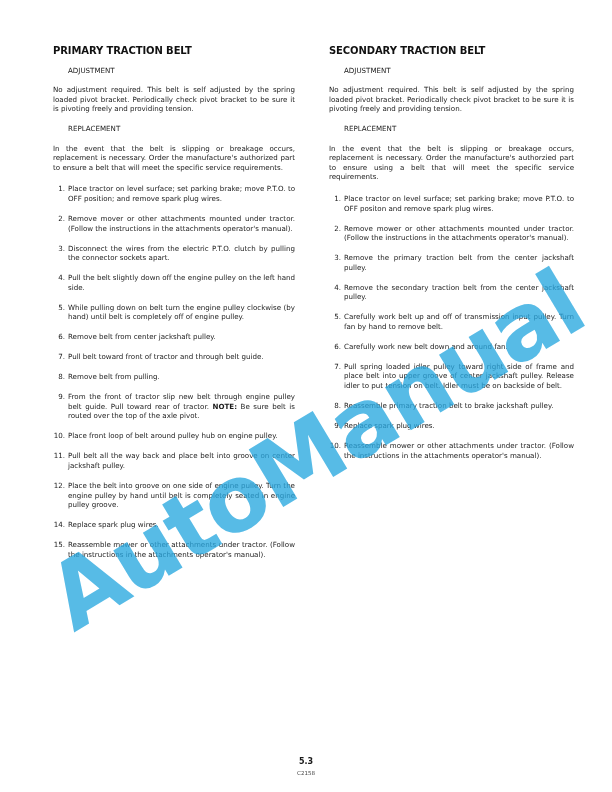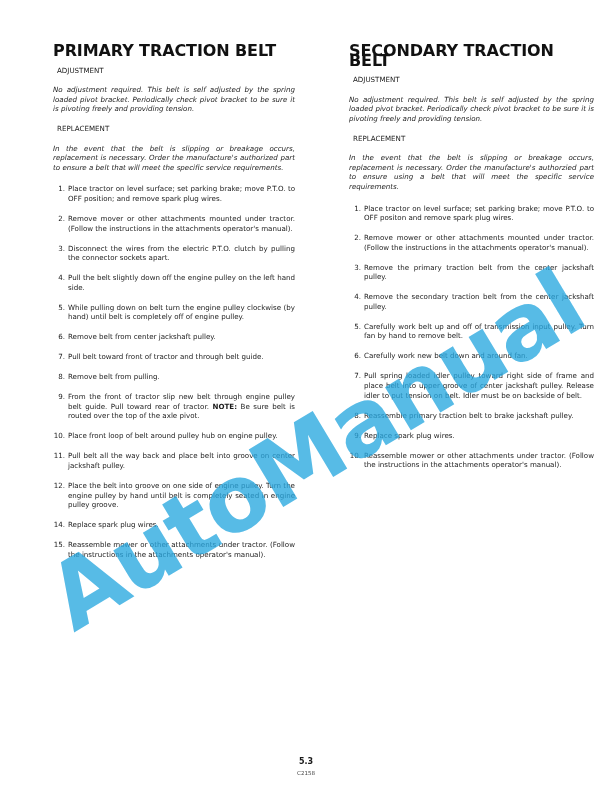--- a/index.html
+++ b/index.html
@@ -1,24 +1,24 @@
 <!DOCTYPE html>
 <html><head>
 <meta charset="utf-8">
 <style>
   html, body { margin: 0; padding: 0; background: #ffffff; }
   body { width: 612px; height: 792px; position: relative; overflow: hidden;
          font-family: "DejaVu Sans", sans-serif; color: #1a1a1a; }
   .col { position: absolute; top: 46px; width: 242px; font-size: 7.1px; line-height: 9.6px; }
   .col.left { left: 53px; }
-  .col.right { left: 349px; width: 245px; }
-  h2 { font-family: "DejaVu Sans", sans-serif; font-weight: bold; font-size: 16px;
+  .col.right { left: 329px; width: 245px; }
+  h2 { font-family: "DejaVu Sans", sans-serif; font-weight: bold; font-size: 10px;
        margin: 0 0 10px 0; letter-spacing: -0.1px; color: #111; }
-  .sub { margin: 0 0 10px 4px; }
-  p { margin: 0 0 10px 0; text-align: justify; font-style: italic; }
+  .sub { margin: 0 0 10px 15px; }
+  p { margin: 0 0 10px 0; text-align: justify; }
   ol { list-style: none; margin: 0; padding: 0; }
   li { position: relative; padding-left: 15px; margin: 0 0 10.4px 0; text-align: justify; }
   li .num { position: absolute; left: 0; width: 12px; text-align: right; }
   .right li { padding-left: 15px; }
   .footer { position: absolute; left: 0; width: 612px; text-align: center; }
   .pageno { top: 757px; font-weight: bold; font-size: 8px; }
   .code { top: 770px; font-size: 5.5px; color: #444; }
   .watermark { position: absolute; left: 58px; top: 300px; font-family: "DejaVu Sans", sans-serif;
                font-size: 92px; font-weight: bold; color: #29a8e0; opacity: 0.78;
                transform: rotate(-31deg); transform-origin: 0 0; white-space: nowrap;

